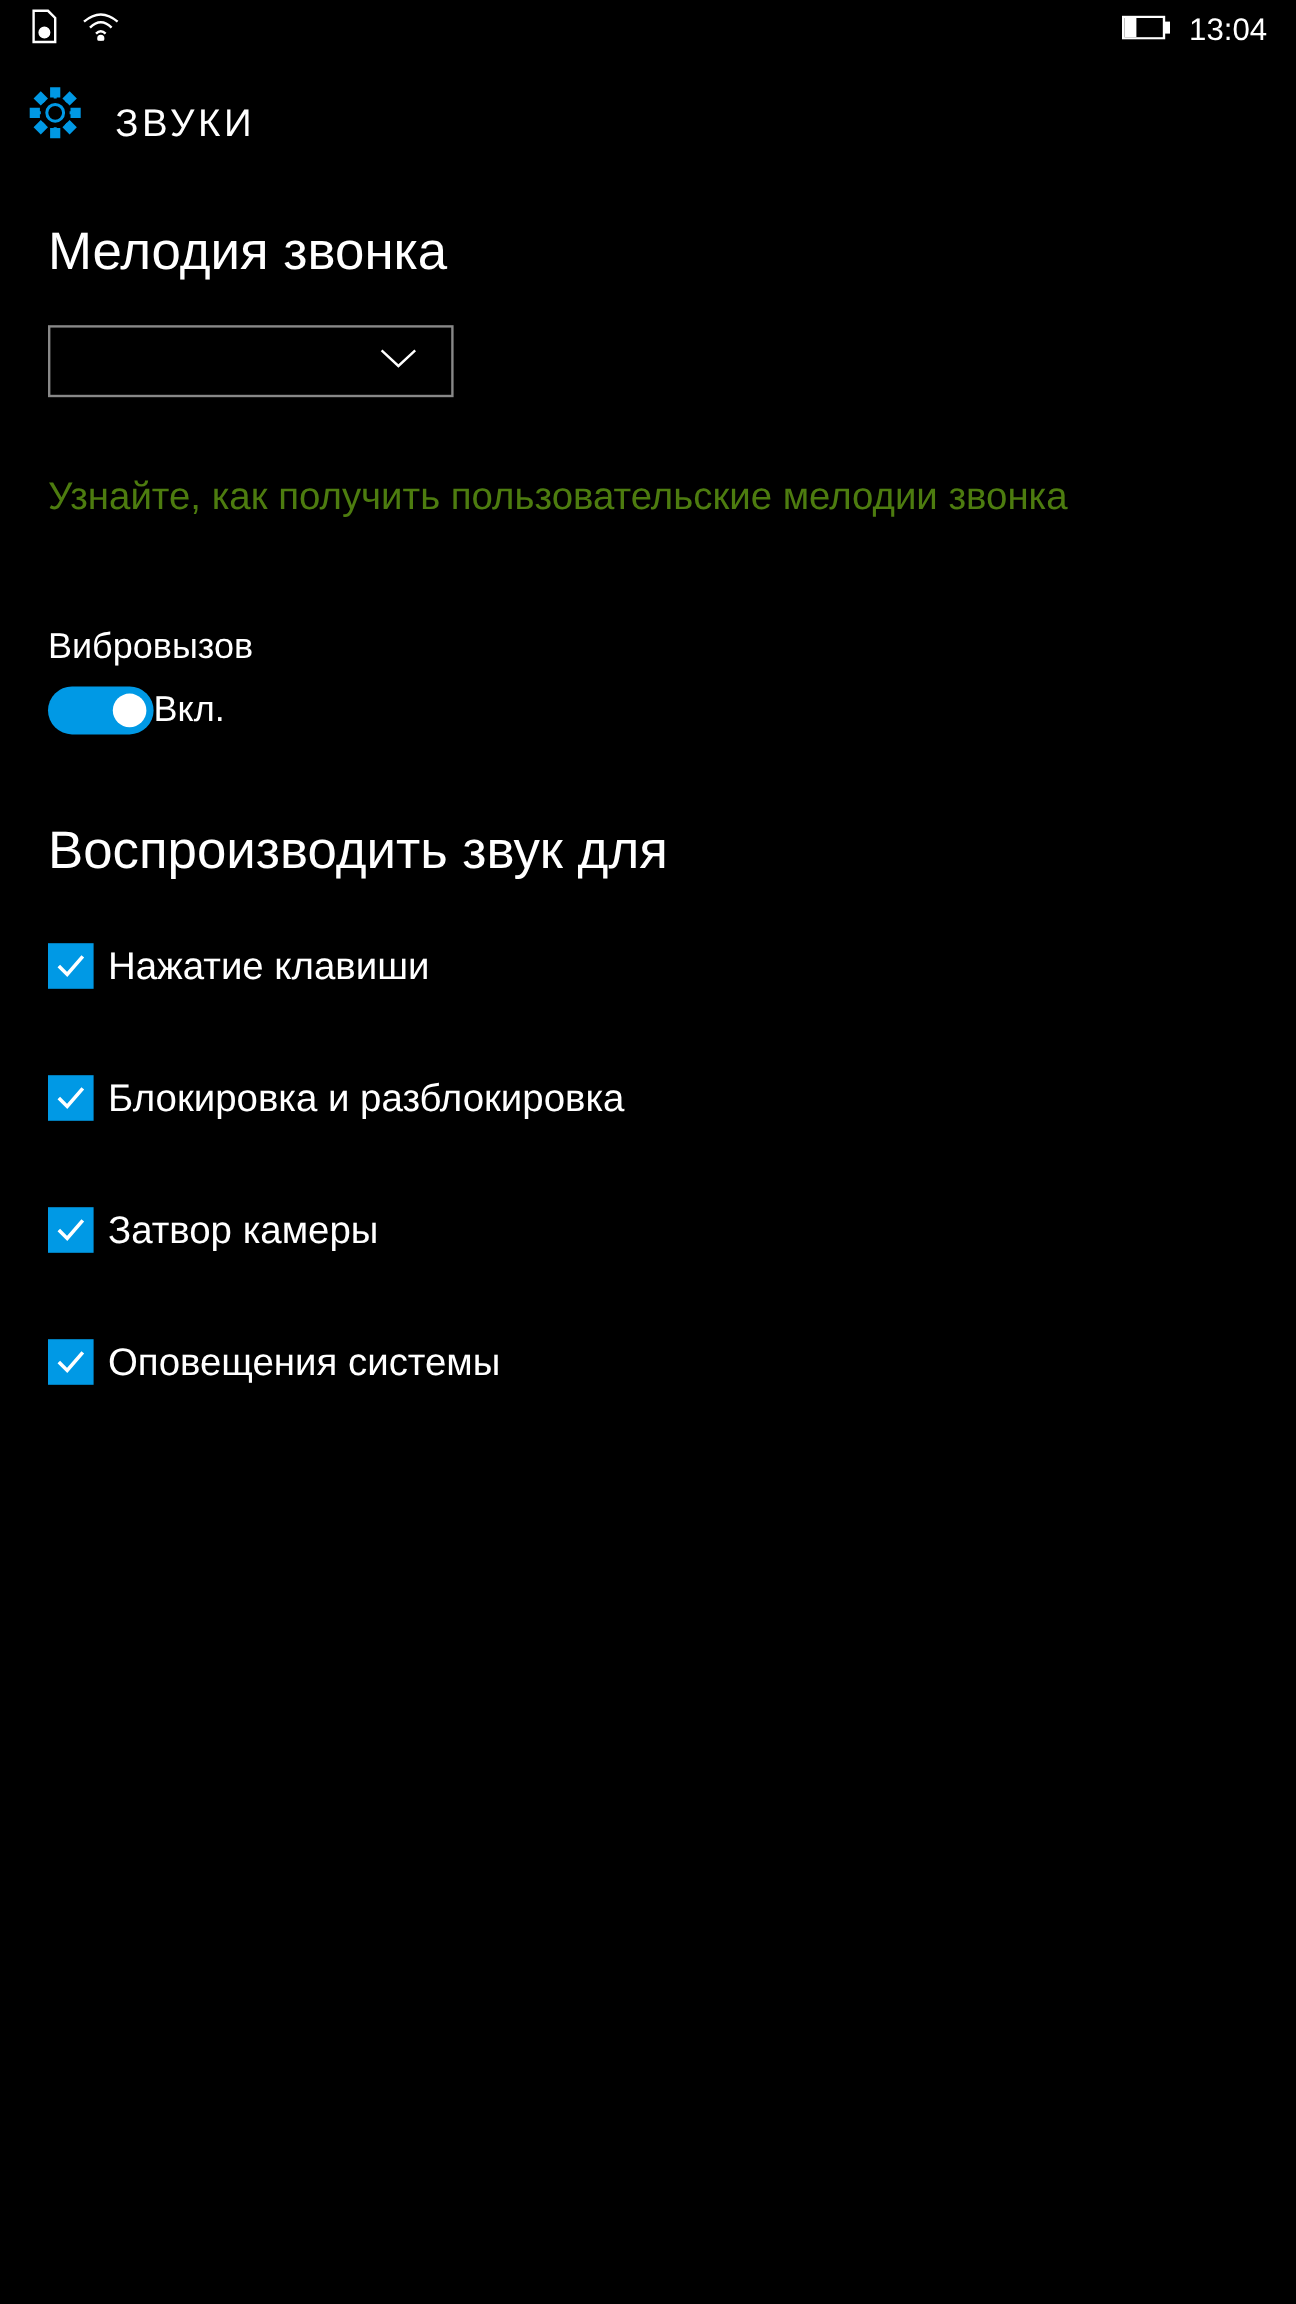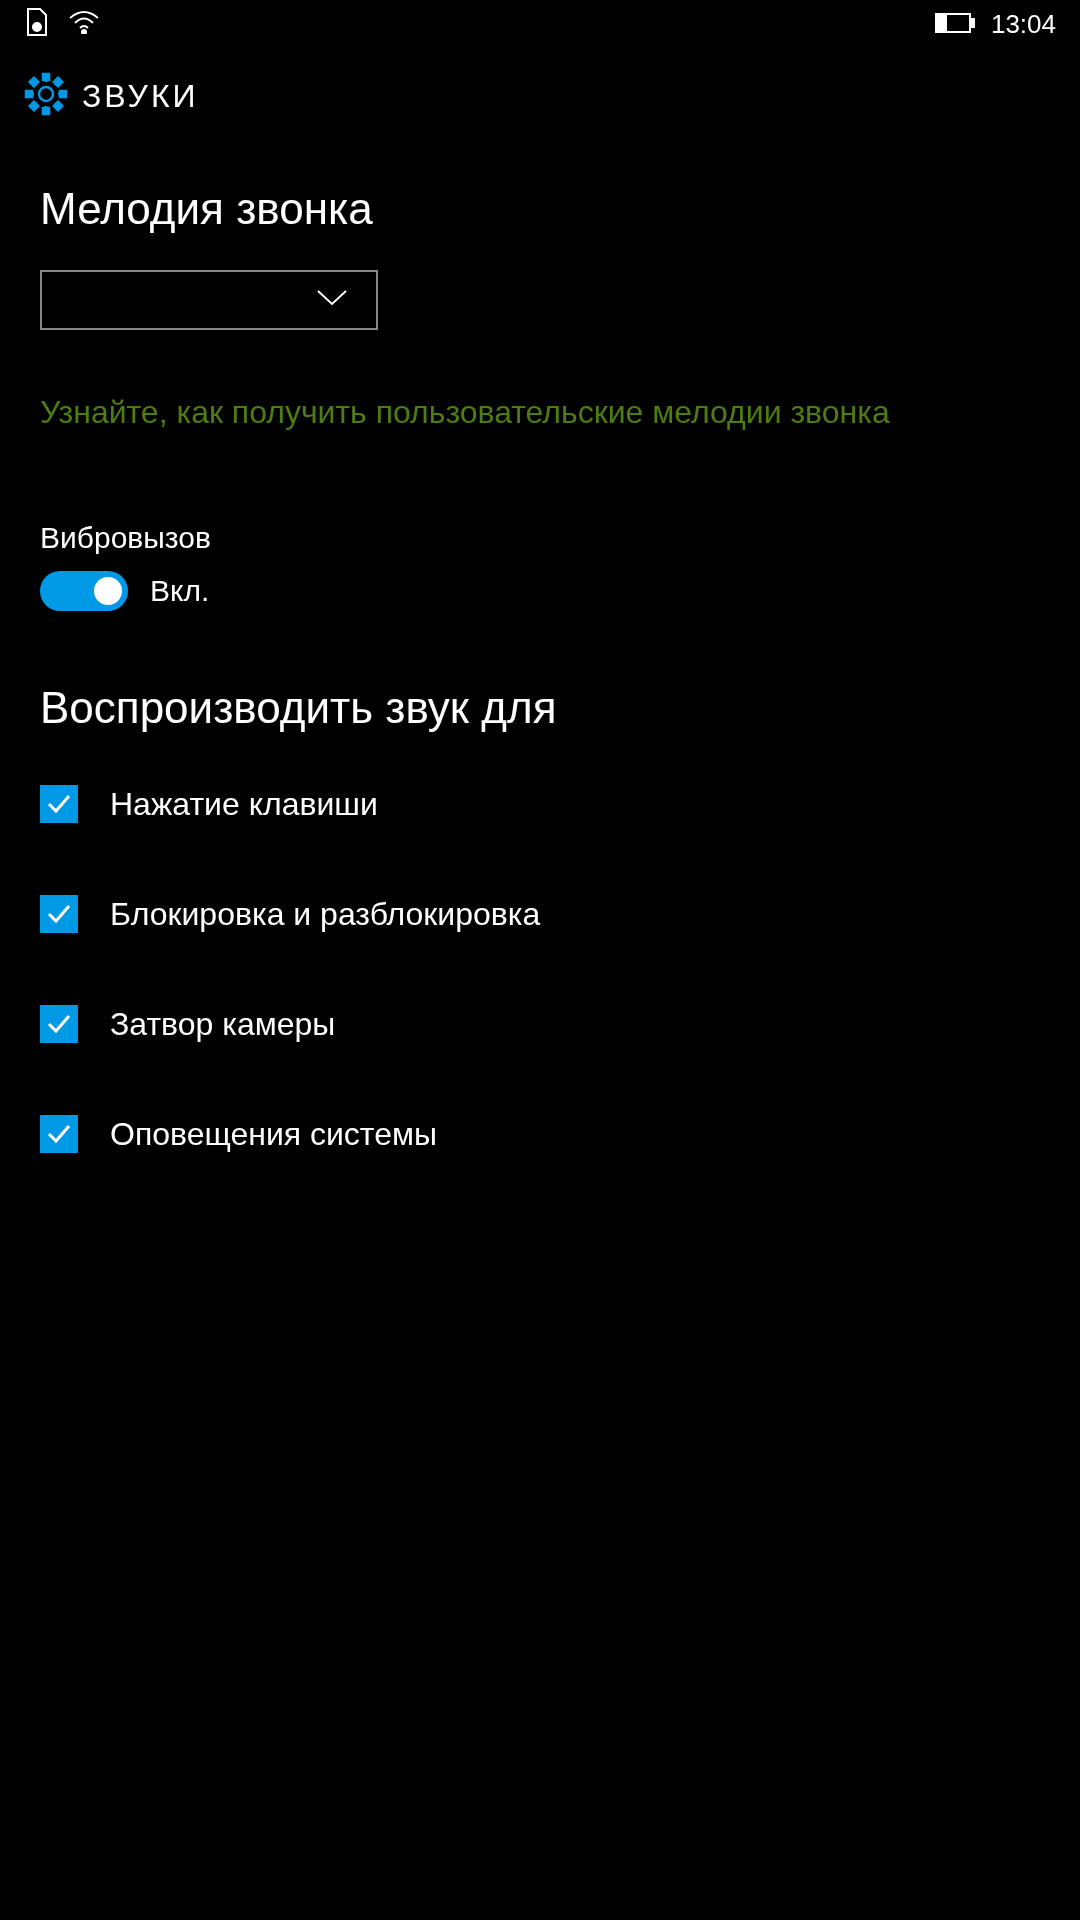--- a/index.html
+++ b/index.html
@@ -28,22 +28,22 @@
       gap: 20px;
     }
     .status-right {
       display: flex;
       align-items: center;
       gap: 16px;
       font-size: 26px;
     }
     .header {
       display: flex;
-      align-items: center;
-      gap: 14px;
+      align-items: flex-end;
+      gap: 28px;
       padding: 24px 9px 32px 24px;
     }
     .gear-icon {
       color: #0099e5;
     }
     .page-title {
       font-size: 32px;
       font-weight: 400;
       letter-spacing: 3px;
     }
@@ -78,21 +78,20 @@
       margin-bottom: 90px;
     }
     .setting-label {
       font-size: 30px;
       font-weight: 400;
       margin-bottom: 16px;
     }
     .toggle-row {
       display: flex;
       align-items: center;
-      gap: 22px;
       margin-bottom: 72px;
       text-align: center;
     }
     .toggle {
       width: 88px;
       height: 40px;
       background: #0099e5;
       border-radius: 20px;
       position: relative;
       cursor: pointer;
@@ -111,21 +110,21 @@
       font-weight: 300;
     }
     .section-title-2 {
       font-size: 44px;
       font-weight: 300;
       margin-bottom: 52px;
     }
     .checkbox-row {
       display: flex;
       align-items: center;
-      gap: 32px;
+      gap: 12px;
       margin-bottom: 72px;
     }
     .checkbox {
       width: 38px;
       height: 38px;
       background: #0099e5;
       display: flex;
       align-items: center;
       justify-content: center;
       cursor: pointer;

